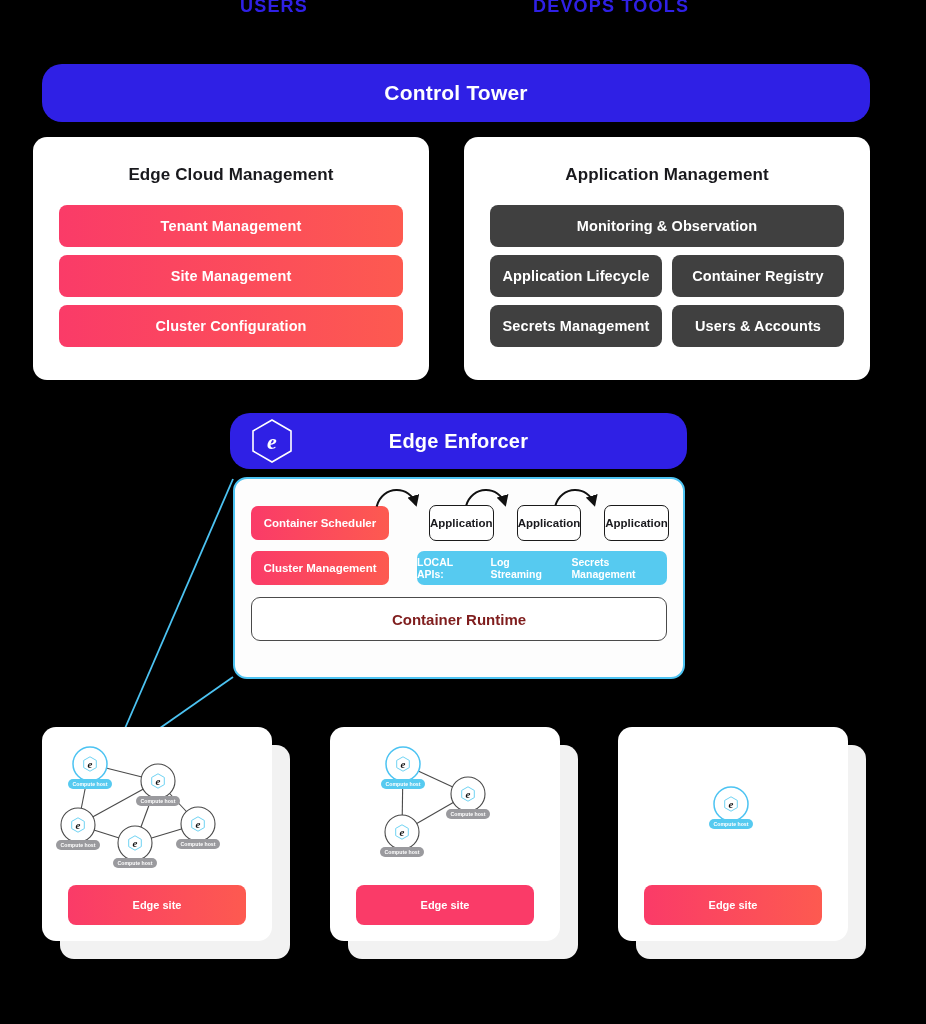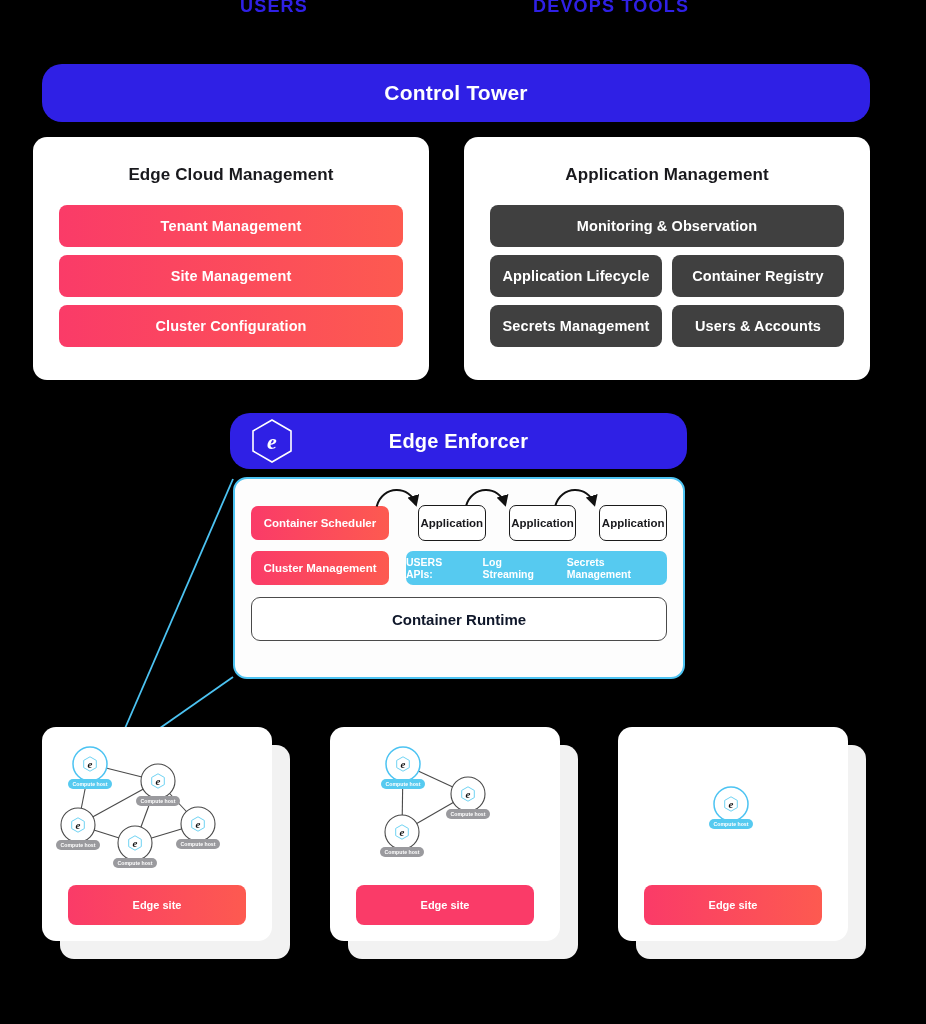--- a/index.html
+++ b/index.html
@@ -119,21 +119,21 @@
     left: 233px;
     top: 477px;
     width: 452px;
     height: 202px;
     background: #fdfdfd;
     border: 2px solid #4CC3F2;
     border-radius: 14px;
     box-sizing: border-box;
     padding: 26px 16px 16px 16px;
   }
-  .enf-row { display: flex; align-items: center; gap: 17px; }
+  .enf-row { display: flex; align-items: center; gap: 28px; }
   .enf-row + .enf-row { margin-top: 10px; }
   .enf-red {
     width: 138px; height: 34px; flex: none;
     border-radius: 7px;
     background: linear-gradient(90deg, #FA3B68 0%, #FD5A50 100%);
     color: #fff; font-size: 11.5px; font-weight: 600;
     display: flex; align-items: center; justify-content: center;
   }
   .app-box {
     flex: 1; height: 34px;
@@ -156,21 +156,21 @@
     font-size: 10.5px;
     font-weight: 600;
   }
   .local-api .lbl { font-weight: 700; }
   #container-runtime {
     margin-top: 12px;
     height: 42px;
     border: 1.6px solid #4a4a4a;
     border-radius: 9px;
     background: #ffffff;
-    color: #0f172a;
+    color: #7f1d1d;
     font-size: 15px;
     font-weight: 700;
     display: flex; align-items: center; justify-content: center;
   }
 
   
   .arrow-layer {
     position: absolute;
     left: 0; top: 0; width: 100%; height: 100%;
     pointer-events: none;
@@ -293,21 +293,21 @@
       <div class="apps-wrap">
         <div class="app-box">Application</div>
         <div class="app-box">Application</div>
         <div class="app-box">Application</div>
       </div>
     </div>
 
     <div class="enf-row">
       <div class="enf-red">Cluster Management</div>
       <div class="local-api">
-        <span class="lbl">USERS APIs:</span>
+        <span class="lbl">LOCAL APIs:</span>
         <span>Log Streaming</span>
         <span>Secrets Management</span>
       </div>
     </div>
 
     <div id="container-runtime">Container Runtime</div>
   </div>
 
   <svg id="connector-svg">
     <line x1="233" y1="479" x2="110" y2="763" stroke="#4CC3F2" stroke-width="1.8"></line>

